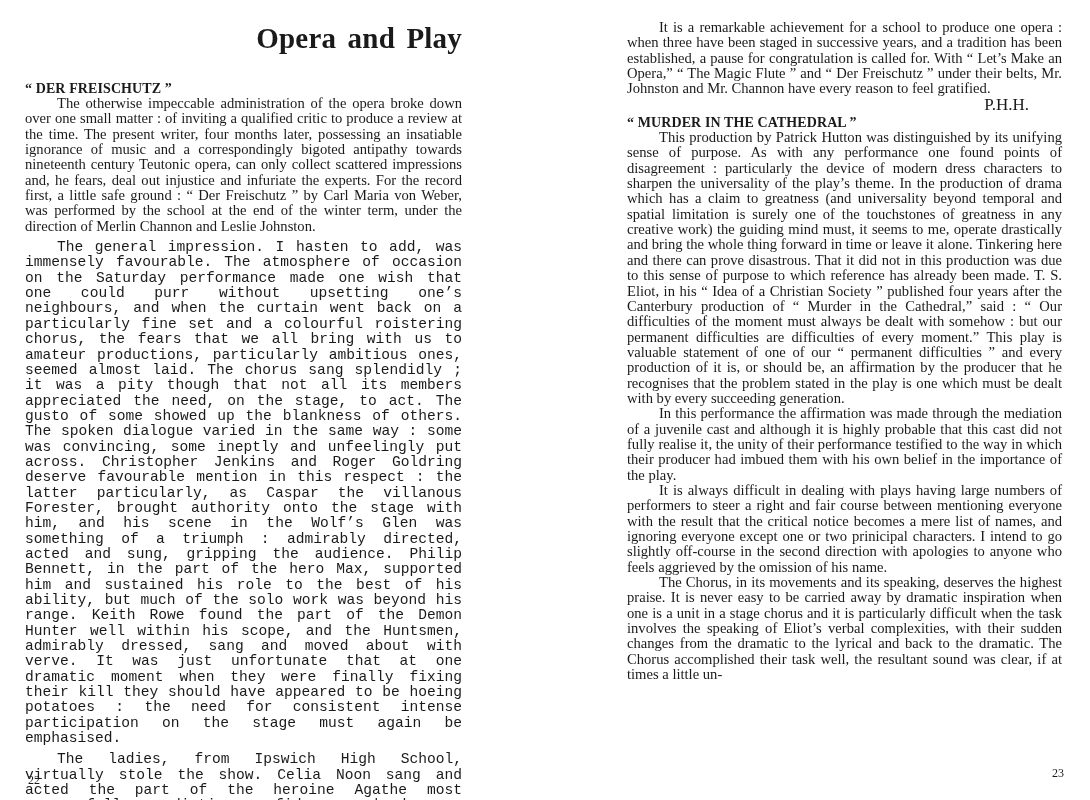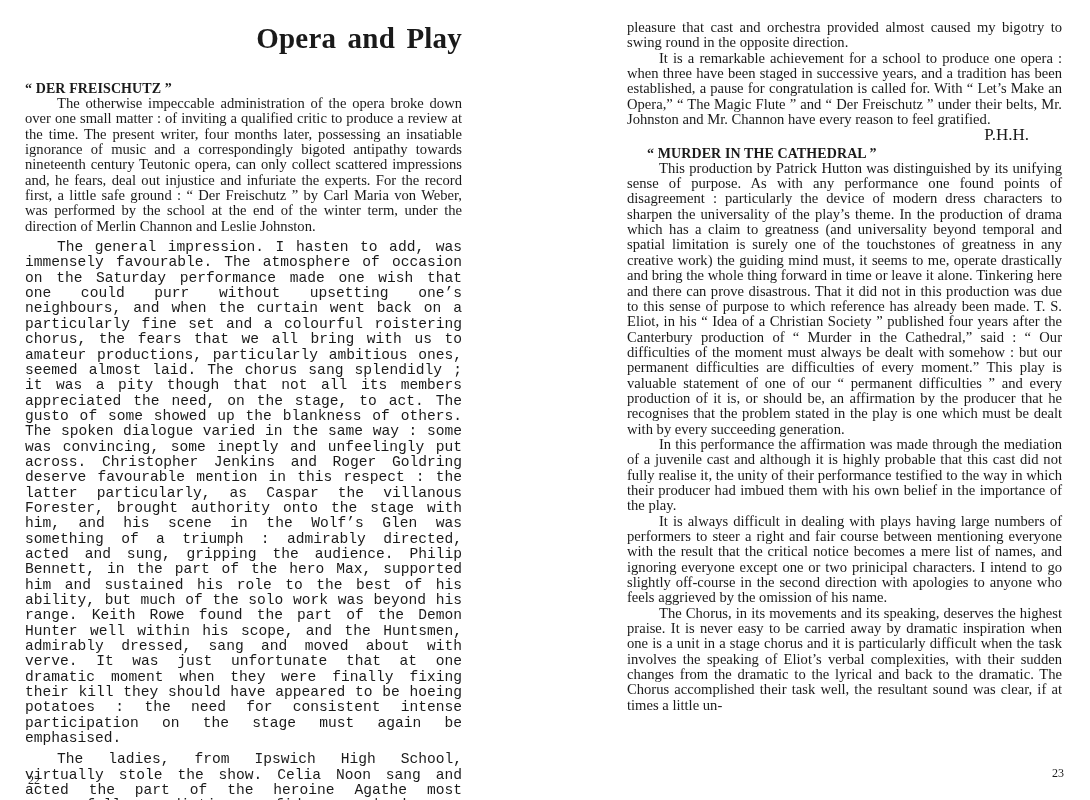--- a/index.html
+++ b/index.html
@@ -14,39 +14,38 @@
   .title { position: absolute; right: 83px; top: 22px; font-size: 29px; font-weight: bold;
            letter-spacing: 0.2px; margin: 0; word-spacing: 4px; }
   .section-heading { font-weight: bold; font-size: 14px; margin: 0; line-height: 15px; letter-spacing: 0.1px; }
   p { margin: 0; text-align: justify; text-indent: 32px; hyphens: manual; }
   .page-left p + p { margin-top: 6px; font-family: Liberation Mono, monospace; }
   .page-right p + p { margin-top: 0; font-family: Liberation Serif, serif; }
   .signature { text-align: right; margin: -6px 33px 3px 0; font-size: 17px; text-indent: 0; }
   .page-number { position: absolute; font-size: 12px; }
   .page-left .page-number { left: 28px; top: 773px; }
   .page-right .page-number { left: 507px; top: 766px; }
-  .page-right .section-heading { margin-top: 0; margin-left: 20px; }
+  .page-right .section-heading { margin-top: 0; }
 </style>
 </head>
 <body>
 
 <div class="page page-left">
   <h1 class="title">Opera and Play</h1>
   <div class="col">
     <h2 class="section-heading">“ DER FREISCHUTZ ”</h2>
     <p>The otherwise impeccable administration of the opera broke down over one small matter : of inviting a qualified critic to produce a review at the time.  The present writer, four months later, possessing an insatiable ignorance of music and a correspondingly bigoted antipathy towards nineteenth century Teutonic opera, can only collect scattered impressions and, he fears, deal out injustice and infuriate the experts.   For the record first, a little safe ground : “ Der Freischutz ” by Carl Maria von Weber, was performed by the school at the end of the winter term, under the direction of Merlin Channon and Leslie Johnston.</p>
     <p>The general impression. I hasten to add, was immensely favourable.  The atmosphere of occasion on the Saturday performance made one wish that one could purr without upsetting one’s neighbours, and when the curtain went back on a particularly fine set and a colourful roistering chorus, the fears that we all bring with us to amateur productions, particularly ambitious ones, seemed almost laid.   The chorus sang splendidly ; it was a pity though that not all its members appreciated the need, on the stage, to act. The gusto of some showed up the blankness of others. The spoken dialogue varied in the same way : some was convincing, some ineptly and unfeelingly put across.  Christopher Jenkins and Roger Goldring deserve favourable mention in this respect : the latter particularly, as Caspar the villanous Forester, brought authority onto the stage with him, and his scene in the Wolf’s Glen was something of a triumph : admirably directed, acted and sung, gripping the audience.  Philip Bennett, in the part of the hero Max, supported him and sustained his role to the best of his ability, but much of the solo work was beyond his range.  Keith Rowe found the part of the Demon Hunter well within his scope, and the Huntsmen, admirably dressed, sang and moved about with verve. It was just unfortunate that at one dramatic moment when they were finally fixing their kill they should have appeared to be hoeing potatoes : the need for consistent intense participation on the stage must again be emphasised.</p>
     <p>The ladies, from Ipswich High School, virtually stole the show. Celia Noon sang and acted the part of the heroine Agathe most successfully, radiating confidence and charm ; she was wittily supported by Rona Peck ; and the Chorus of Bridesmaids was delightful.  News of a grotesque caricature of their scene, staged more privately a few evenings later, failed to detract from a particularly pleasant memory.</p>
   </div>
   <div class="page-number">22</div>
 </div>
 
 <div class="page page-right">
   <div class="col">
-    <p style="text-indent:0">pleasure that cast and orchestra provided almost caused my bigotry to swing round in the opposite direction.</p>
     <p>It is a remarkable achievement for a school to produce one opera : when three have been staged in successive years, and a tradition has been established, a pause for congratulation is called for.   With “ Let’s Make an Opera,” “ The Magic Flute ” and “ Der Freischutz ” under their belts, Mr. Johnston and Mr. Channon have every reason to feel gratified.</p>
     <p class="signature">P.H.H.</p>
     <h2 class="section-heading">“ MURDER IN THE CATHEDRAL ”</h2>
     <p>This production by Patrick Hutton was distinguished by its unifying sense of purpose.  As with any performance one found points of disagreement : particularly the device of modern dress characters to sharpen the universality of the play’s theme.  In the production of drama which has a claim to greatness (and universality beyond temporal and spatial limitation is surely one of the touchstones of greatness in any creative work) the guiding mind must, it seems to me, operate drastically and bring the whole thing forward in time or leave it alone.  Tinkering here and there can prove disastrous.  That it did not in this production was due to this sense of purpose to which reference has already been made. T. S. Eliot, in his “ Idea of a Christian Society ” published four years after the Canterbury production of “ Murder in the Cathedral,” said :  “ Our difficulties of the moment must always be dealt with somehow : but our permanent difficulties are difficulties of every moment.”  This play is valuable statement of one of our “ permanent difficulties ” and every production of it is, or should be, an affirmation by the producer that he recognises that the problem stated in the play is one which must be dealt with by every succeeding generation.</p>
     <p>In this performance the affirmation was made through the mediation of a juvenile cast and although it is highly probable that this cast did not fully realise it, the unity of their performance testified to the way in which their producer had imbued them with his own belief in the importance of the play.</p>
     <p>It is always difficult in dealing with plays having large numbers of performers to steer a right and fair course between mentioning everyone with the result that the critical notice becomes a mere list of names, and ignoring everyone except one or two prinicipal characters.   I intend to go slightly off-course in the second direction with apologies to anyone who feels aggrieved by the omission of his name.</p>
     <p>The Chorus, in its movements and its speaking, deserves the highest praise.   It is never easy to be carried away by dramatic inspiration when one is a unit in a stage chorus and it is particularly difficult when the task involves the speaking of Eliot’s verbal complexities, with their sudden changes from the dramatic to the lyrical and back to the dramatic.  The Chorus accomplished their task well, the resultant sound was clear, if at times a little un-</p>
   </div>
   <div class="page-number">23</div>
 </div>

